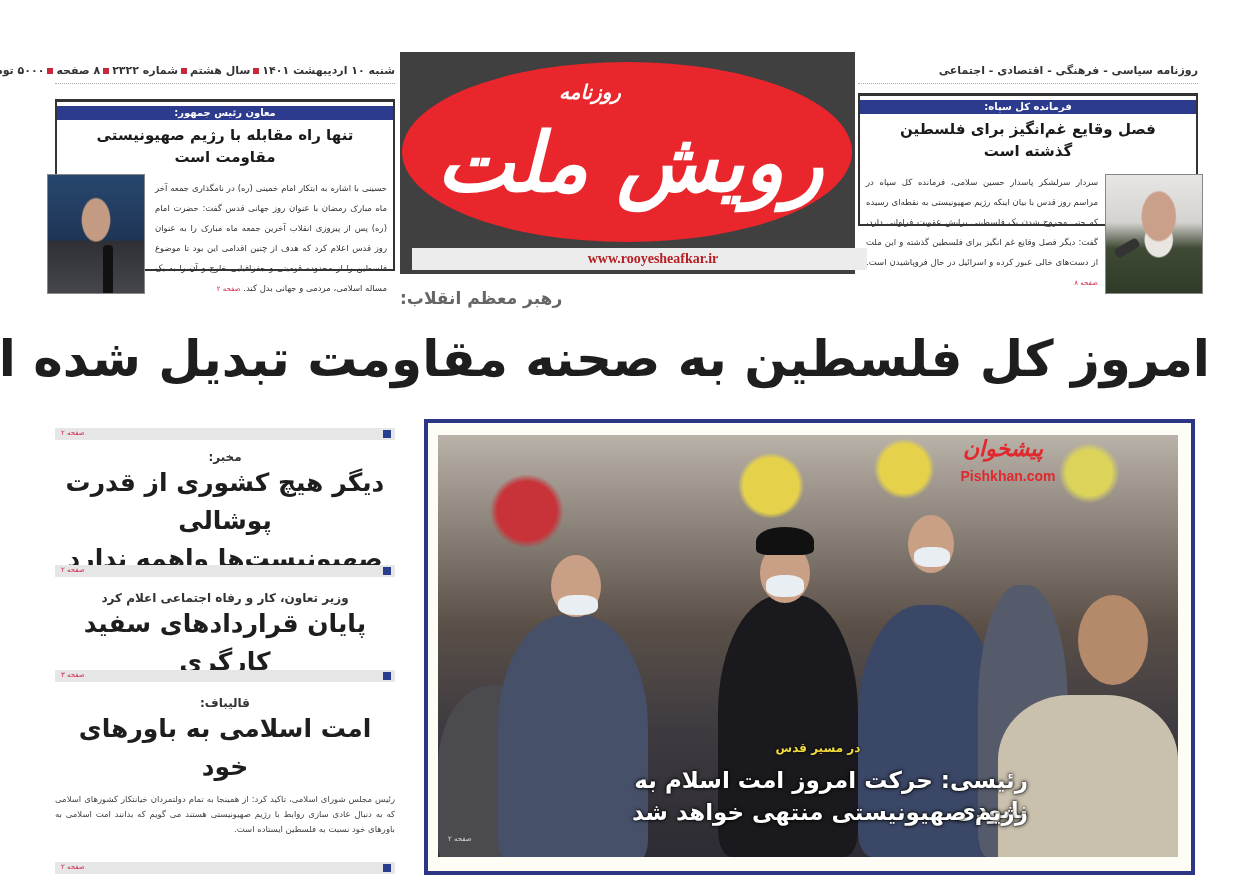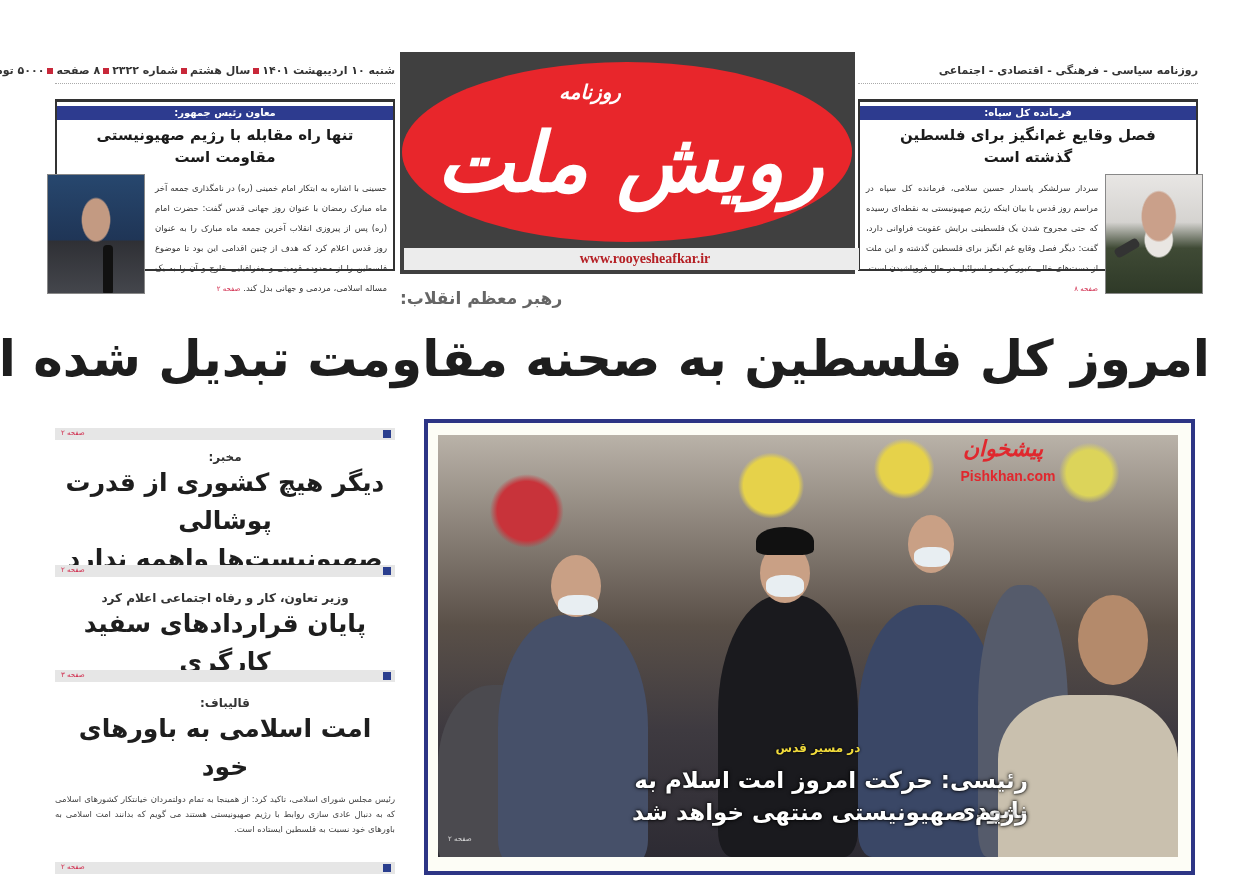--- a/index.html
+++ b/index.html
@@ -70,38 +70,38 @@
   <div class="box-title">مقاومت است</div>
   <div class="box-text" style="position:absolute; right:6px; top:76px; width:232px;">
     <span>حسینی با اشاره به ابتکار امام خمینی (ره) در نامگذاری جمعه آخر ماه مبارک رمضان با عنوان روز جهانی قدس گفت: حضرت امام (ره) پس از پیروزی انقلاب آخرین جمعه ماه مبارک را به عنوان روز قدس اعلام کرد که هدف از چنین اقدامی این بود تا موضوع فلسطین را از محدوده قومیتی و جغرافیایی خارج و آن را به یک مساله اسلامی، مردمی و جهانی بدل کند.</span>
     <span class="page-ref">صفحه ۲</span>
   </div>
 </div>
 <div class="abs photo" style="left:47px; top:174px; width:98px; height:120px; background: radial-gradient(ellipse at 50% 38%, #c39a82 0 20%, transparent 22%), linear-gradient(180deg, #27476e 0%, #1f3556 55%, #2f3035 56%, #44464c 100%);">
   <div class="abs" style="left:55px; top:70px; width:10px; height:50px; background:#111; border-radius:4px;"></div>
 </div>
 
-<div class="abs sidebox" style="left:858px; top:99px; width:340px; height:172px;">
+<div class="abs sidebox" style="left:858px; top:93px; width:340px; height:133px;">
   <div class="ribbon" style="margin:4px 0 0 0;">فرمانده کل سپاه:</div>
   <div class="box-title" style="margin-top:4px;">فصل وقایع غم‌انگیز برای فلسطین</div>
   <div class="box-title">گذشته است</div>
   <div class="box-text" style="position:absolute; left:6px; top:76px; width:232px;">
     <span>سردار سرلشکر پاسدار حسین سلامی، فرمانده کل سپاه در مراسم روز قدس با بیان اینکه رژیم صهیونیستی به نقطه‌ای رسیده که حتی مجروح شدن یک فلسطینی برایش عقوبت فراوانی دارد، گفت: دیگر فصل وقایع غم انگیز برای فلسطین گذشته و این ملت از دست‌های خالی عبور کرده و اسرائیل در حال فروپاشیدن است.</span>
     <span class="page-ref">صفحه ۸</span>
   </div>
 </div>
 <div class="abs photo" style="left:1105px; top:174px; width:98px; height:120px; background: radial-gradient(ellipse at 55% 35%, #caa08a 0 22%, transparent 24%), radial-gradient(ellipse at 55% 55%, #e9e6e2 0 18%, transparent 20%), linear-gradient(180deg, #e8e6e4 0%, #d5d3d0 40%, #3f4a35 62%, #2f3a28 100%);">
   <div class="abs" style="left:8px; top:68px; width:26px; height:10px; background:#333; border-radius:4px; transform:rotate(-30deg);"></div>
 </div>
 
 <div class="abs logo-wrap" style="left:400px; top:52px; width:455px; height:222px;">
   <div class="abs logo-ellipse" style="left:2px; top:10px; width:450px; height:180px;"></div>
   <div class="abs logo-script" style="left:140px; top:28px; width:100px; font-size:20px;">روزنامه</div>
   <div class="abs logo-script" style="left:20px; top:60px; width:420px; font-size:82px; line-height:100px; letter-spacing:-4px;">رویش ملت</div>
-  <div class="abs logo-url" style="left:4px; top:196px; width:455px; height:22px; line-height:22px;padding-left:27px;">www.rooyesheafkar.ir</div>
+  <div class="abs logo-url" style="left:12px; top:196px; width:455px; height:22px; line-height:22px;padding-left:27px;">www.rooyesheafkar.ir</div>
 </div>
 
 <div class="abs kicker-main" style="left:400px; top:288px; width:450px;">رهبر معظم انقلاب:</div>
 <div class="abs headline-main" style="left:40px; top:330px; width:1170px;">امروز کل فلسطین به صحنه مقاومت تبدیل شده است</div>
 
 <div class="abs" style="left:55px; top:428px; width:340px; height:450px;">
   <div class="abs grey-bar" style="left:0; top:0; width:340px;">
     <span class="ref">صفحه ۲</span>
     <span class="blue-sq"></span>
   </div>

